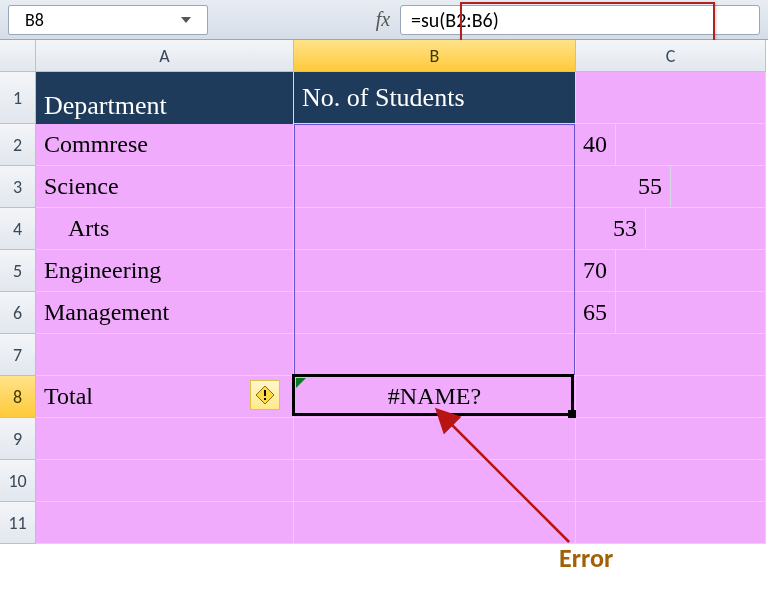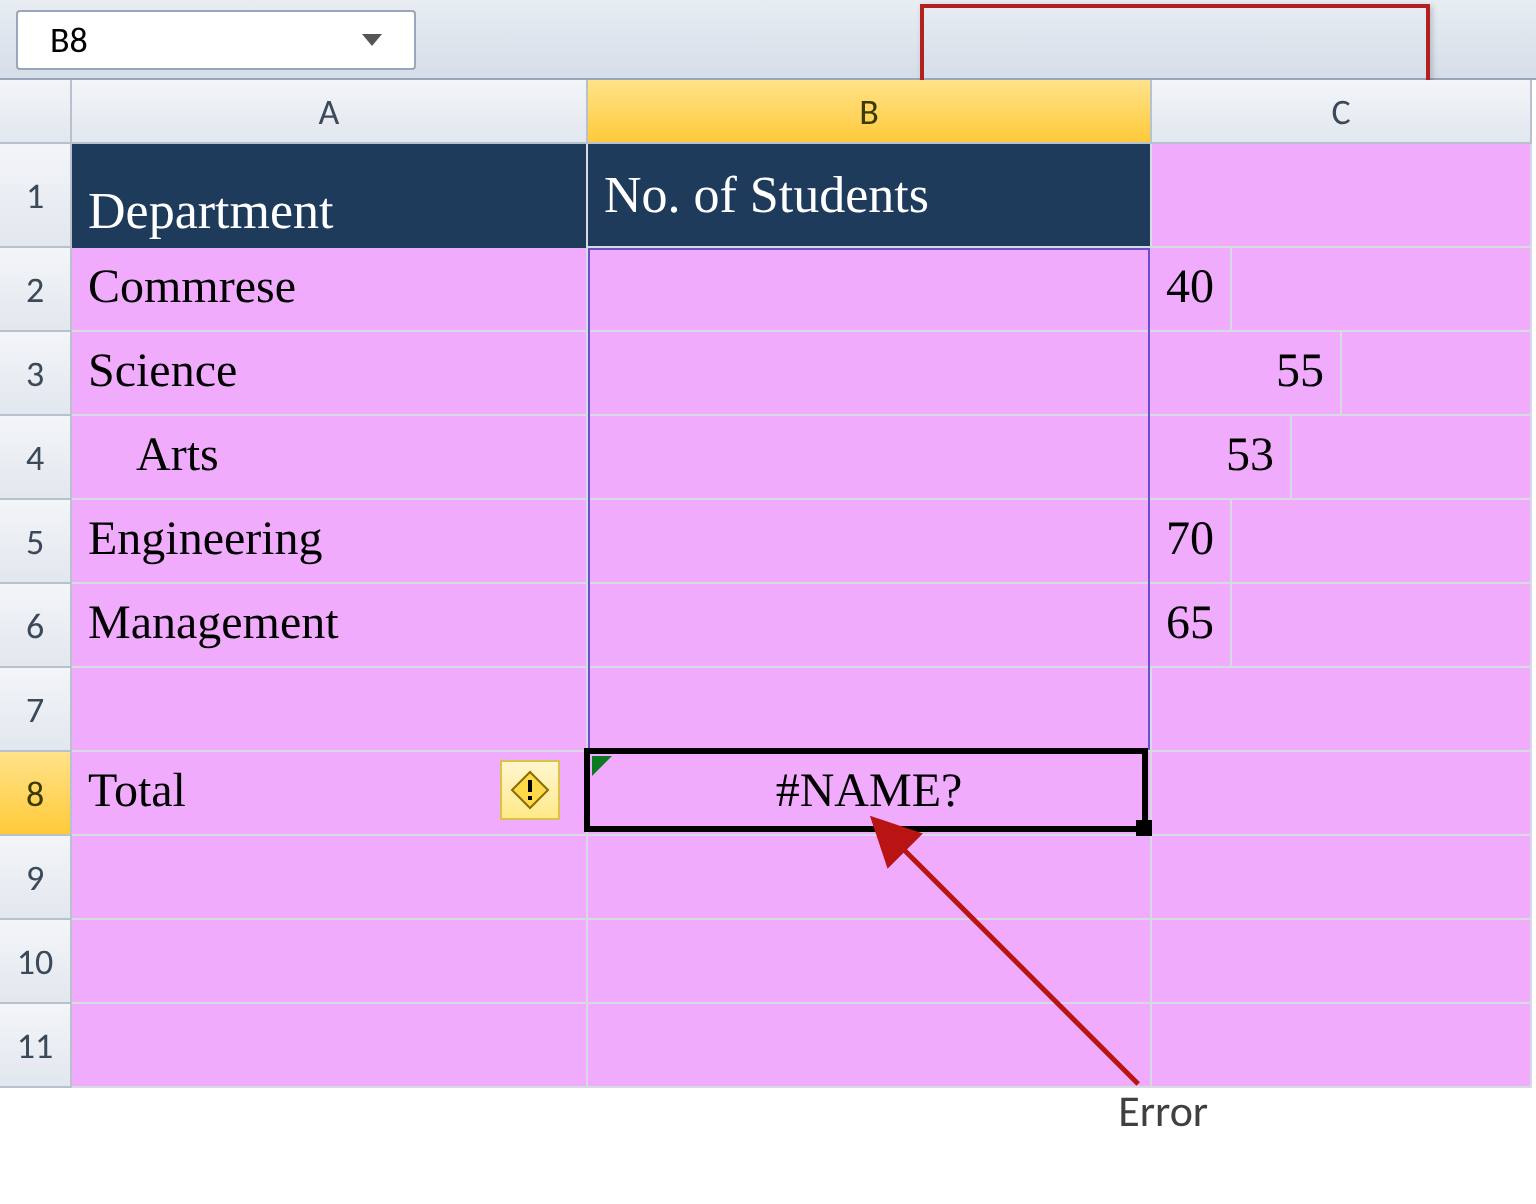--- a/index.html
+++ b/index.html
@@ -198,35 +198,41 @@
   }
   .smart-tag svg { display:block; }
 
   
   .arrow {
     position: absolute;
     pointer-events: none;
   }
   .error-label {
     position: absolute;
-    color: #404040;
-    font-weight: normal;
-    font-size: 22px;
+    color: #a16207;
+    font-weight: bold;
+    font-size: 26px;
     font-family: Calibri, Arial, sans-serif;
   }
 </style>
 </head>
 <body>
 
 <div class="formula-bar">
   <div class="name-box">
     <span>B8</span>
     <span class="caret"></span>
   </div>
   <div style="width:150px"></div>
+  <div class="fx-block">
+    <span class="fx-label">fx</span>
+    <div class="formula-input">
+      <span>=su(B2:B6)</span>
+    </div>
+  </div>
 </div>
 
 <div class="formula-highlight-box"></div>
 
 <div class="sheet" id="sheet" style="top: 40px; left: 0px; position: absolute; width: 768px; height: 562px;">
   <div class="corner"></div>
   <div class="col-headers" id="col-headers">
       <div class="col-header" style="width: 258px;">A</div>
       <div class="col-header active" style="width: 282px;">B</div>
       <div class="col-header" style="width: 190px;">C</div>

